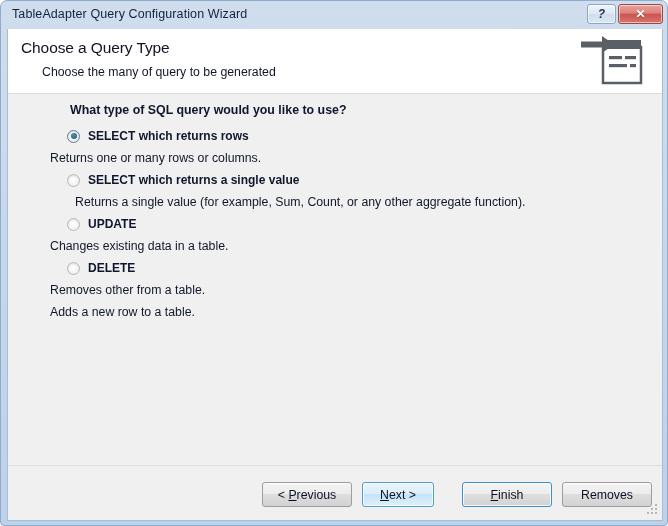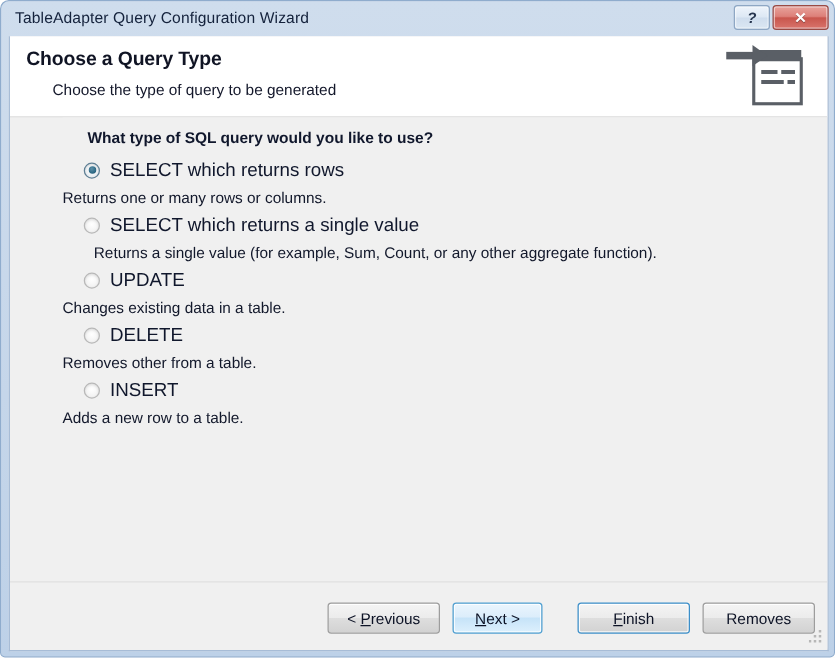--- a/index.html
+++ b/index.html
@@ -97,21 +97,21 @@
     height: 65px;
     background: #ffffff;
     border-bottom: 1px solid #dcdcdc;
     box-sizing: border-box;
   }
   .banner-title {
     position: absolute;
     left: 13px;
     top: 10px;
     font-size: 15.5px;
-    font-weight: bold;
+    font-weight: normal;
     color: #101424;
     letter-spacing: -0.1px;
     text-align: right;
   }
   .banner-sub {
     position: absolute;
     left: 34px;
     top: 36px;
     font-size: 12.3px;
     color: #13172a;
@@ -180,22 +180,22 @@
     top: 50%;
     width: 6px;
     height: 6px;
     margin-left: -3px;
     margin-top: -3px;
     border-radius: 50%;
     background: radial-gradient(circle at 40% 35%, #5c8fa8 0%, #2e6a86 60%, #1d4f68 100%);
   }
   .opt-label {
     margin-left: 8px;
-    font-size: 15px;
-    font-weight: normal;
+    font-size: 12px;
+    font-weight: bold;
     color: #10172c;
     white-space: nowrap;
   }
   .opt-desc {
     font-size: 12.3px;
     color: #12182b;
     height: 22px;
     line-height: 22px;
     white-space: nowrap;
   }
@@ -265,21 +265,21 @@
       <div class="tb-btn close">
         <span class="close-glyph">✕</span>
       </div>
     </div>
   </div>
 
   <div class="client">
 
     <div class="banner">
       <div class="banner-title">Choose a Query Type</div>
-      <div class="banner-sub">Choose the type of query to be generated</div>
+      <div class="banner-sub">Choose the many of query to be generated</div>
       <svg class="banner-icon" viewBox="0 0 66 54">
 
         <rect x="25" y="13" width="38" height="36" fill="#ffffff" stroke="#5a5f66" stroke-width="2.5"></rect>
 
         <rect x="25" y="6" width="38" height="9" fill="#5a5f66"></rect>
 
         <rect x="31" y="22" width="13" height="3.2" fill="#5a5f66"></rect>
         <rect x="47" y="22" width="11" height="3.2" fill="#5a5f66"></rect>
         <rect x="31" y="30" width="18" height="3.2" fill="#5a5f66"></rect>
         <rect x="52" y="30" width="6" height="3.2" fill="#5a5f66"></rect>
@@ -321,24 +321,20 @@
 
         <div class="option">
           <div class="opt-row">
             <span class="radio"></span>
             <span class="opt-label">DELETE</span>
           </div>
           <div class="opt-desc">Removes other from a table.</div>
         </div>
 
         <div class="option">
-          <div class="opt-row">
-            <span class="radio"></span>
-            <span class="opt-label">INSERT</span>
-          </div>
           <div class="opt-desc">Adds a new row to a table.</div>
         </div>
 
       </div>
     </div>
 
     <div class="buttonbar">
       <div class="btn" id="btn-previous">
         <span><span>&lt; </span><u>P</u><span>revious</span></span>
       </div>

